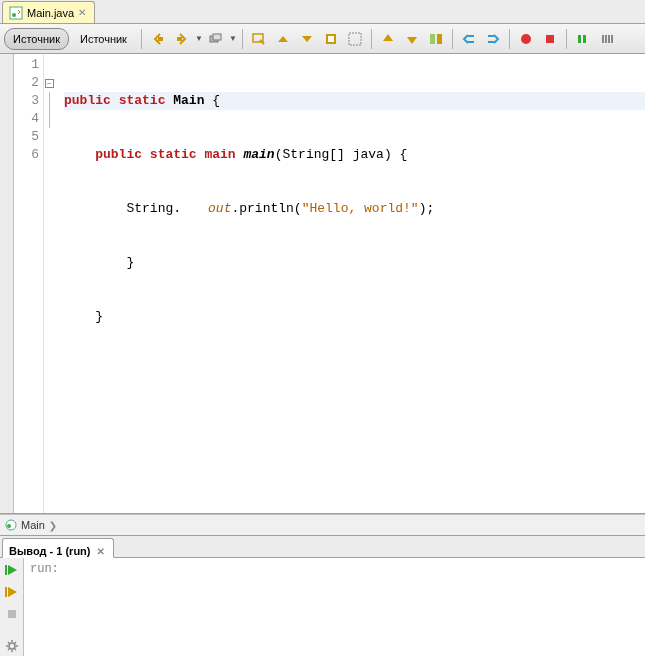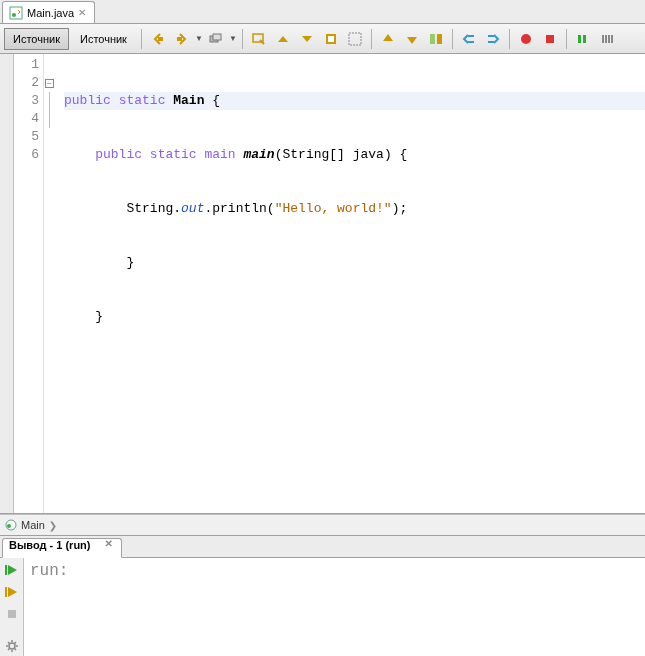--- a/index.html
+++ b/index.html
@@ -20,21 +20,21 @@
     border-bottom: 1px solid #a0a0a0;
     display: flex;
     align-items: flex-end;
     padding-left: 2px;
   }
   .file-tab {
     display: flex;
     align-items: center;
     height: 22px;
     padding: 0 6px;
-    background: #ffffff;
+    background: #fef9c3;
     border: 1px solid #a0a0a0;
     border-bottom: none;
     border-radius: 3px 3px 0 0;
     gap: 4px;
   }
   .java-icon {
     width: 14px; height: 14px;
     display: inline-flex; align-items: center; justify-content: center;
   }
   .close-x {
@@ -52,21 +52,21 @@
     display: flex;
     align-items: center;
     padding: 0 4px;
     gap: 2px;
   }
   .tb-btn-text {
     height: 22px;
     padding: 0 8px;
     border: 1px solid #b0b0b0;
     background: linear-gradient(#fdfdfd, #e6e6e6);
-    border-radius: 0;
+    border-radius: 10px;
     display: flex;
     align-items: center;
     font-size: 11px;
     cursor: pointer;
   }
   .tb-btn-text.active {
     background: linear-gradient(#e6e6e6, #d0d0d0);
     border-color: #888;
   }
   .tb-sep {
@@ -122,24 +122,24 @@
   .code {
     flex: 1;
     font-family: "Courier New", monospace;
     font-size: 13px;
     line-height: 18px;
     padding: 2px 0 0 6px;
     white-space: pre;
   }
   .code .line { height: 18px; }
   .code .line.hl { background: #eef3fb; }
-  .kw { color: #8b5cf6; }
+  .kw { color: #b91c1c; font-weight: bold; }
   .cls { font-weight: bold; }
   .mth { font-weight: bold; font-style: italic; }
-  .fld { color: #1d4ed8; font-style: italic; }
+  .fld { color: #a16207; font-style: italic; margin-left: 27px; }
   .str { color: #b06000; }
   
   .breadcrumb {
     height: 22px;
     background: #f0f0f0;
     border-top: 1px solid #c0c0c0;
     border-bottom: 1px solid #a0a0a0;
     display: flex;
     align-items: center;
     padding: 0 4px;
@@ -160,28 +160,28 @@
   .output-tab-strip {
     height: 22px;
     background: #ececec;
     border-bottom: 1px solid #a0a0a0;
     display: flex;
     align-items: flex-end;
     padding-left: 2px;
   }
   .output-tab {
     display: flex;
-    align-items: flex-start;
+    align-items: flex-end;
     height: 20px;
     padding: 0 6px;
     background: #fff;
     border: 1px solid #a0a0a0;
     border-bottom: 1px solid #fff;
     border-radius: 3px 3px 0 0;
-    gap: 14px;
+    gap: 6px;
     font-weight: bold;
     position: relative;
     top: 1px;
   }
   .output-body {
     flex: 1;
     display: flex;
     background: #fff;
   }
   .output-side {
@@ -195,21 +195,21 @@
     gap: 4px;
   }
   .side-btn {
     width: 18px; height: 18px;
     display:flex; align-items:center; justify-content:center;
     cursor:pointer;
   }
   .output-text {
     flex: 1;
     font-family: "Courier New", monospace;
-    font-size: 16px;
+    font-size: 12px;
     padding: 4px 6px;
     color: #444;
   }
   .output-text .run { color: #888; }
   .output-text .ok { color: #0a7a0a; }
   svg { display: block; }
 </style>
 </head>
 <body>
 

